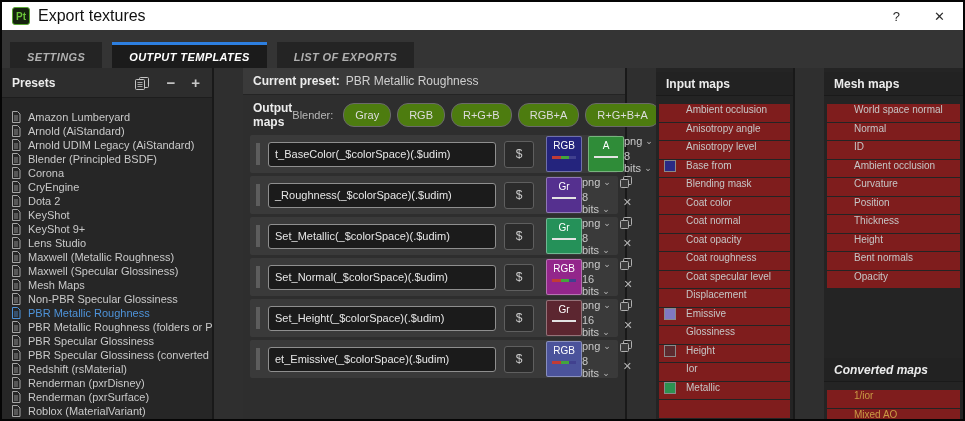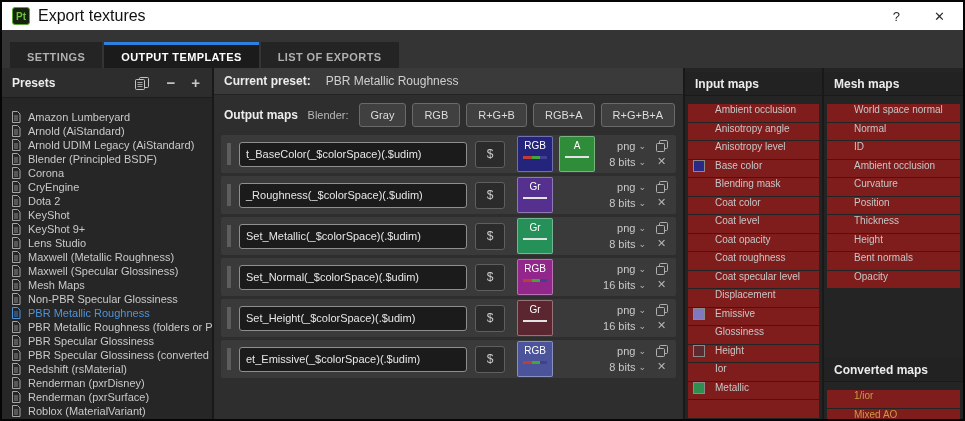--- a/index.html
+++ b/index.html
@@ -11,51 +11,51 @@
   .app-icon { width:18px; height:18px; background:#15230f; color:#6cc53a; border:1px solid #5aa732;
               border-radius:3px; font-size:10px; font-weight:bold; display:flex; align-items:center;
               justify-content:center; flex:none; }
   .wtitle { margin-left:8px; font-size:16px; color:#111; }
   .tb-spacer { flex:1; }
   .tb-btn { color:#2b2b2b; cursor:default; text-align:center; }
   .tb-help { font-size:13px; margin-right:34px; }
   .tb-close { font-size:13px; margin-right:8px; }
   
   .tabbar { height:38px; background:#343434; display:flex; align-items:flex-end; padding-left:8px; }
-  .tab { height:26px; display:flex; align-items:center; padding:4px 17px; margin-right:2px;
+  .tab { height:26px; display:flex; align-items:center; padding:4px 17px; margin-right:10px;
          background:#242424; color:#b0b0b0; font-size:11px; font-weight:bold; letter-spacing:.4px;
-         border-top:3px solid transparent; }
+         border-top:3px solid transparent;font-style:italic; }
   .tab.active { background:#1b1b1b; color:#ffffff; border-top:3px solid var(--accent-blue,#2d7fe0); }
   
-  .content { display:flex; height:351px; }
+  .content { display:flex; height:351px;gap:29px; }
   
   .panel-presets { width:212px; flex:none; background:#262626; border-right:2px solid #191919;
                    display:flex; flex-direction:column; overflow:hidden; }
   .presets-header { height:30px; flex:none; background:#2d2d2d; border-bottom:1px solid #1d1d1d;
                     display:flex; align-items:center; padding:0 12px 0 10px; }
   .presets-title { flex:1; font-size:12px; font-weight:bold; color:#ececec; }
   .ph-icon { color:#c8c8c8; margin-left:16px; display:flex; align-items:center; }
   .ph-glyph { font-size:15px; font-weight:bold; line-height:1; }
   .preset-list { padding-top:12px; overflow:hidden; }
   .pitem { height:14px; display:flex; align-items:center; padding-left:9px; font-size:11px;
            color:#c9c9c9; white-space:nowrap; overflow:hidden; }
   .picon { width:10px; margin-right:7px; color:#a5a5a5; display:flex; flex:none; }
   .pitem.selected, .pitem.selected .picon { color:var(--selected-text,#4e93d9); }
   
   .panel-middle { flex:1; min-width:0; background:#2e2e2e; border-right:2px solid #191919;
                   display:flex; flex-direction:column; }
   .current-bar { height:27px; flex:none; background:#3a3a3a; border-bottom:1px solid #242424;
                  display:flex; align-items:center; padding:0 10px; font-size:12px; }
-  .current-label { font-weight:bold; color:#ececec; margin-right:15px; }
+  .current-label { font-weight:bold; color:#ececec; margin-right:6px; }
   .current-value { color:#cfcfcf; }
   .out-header { height:40px; flex:none; display:flex; align-items:center; padding:0 8px; }
   .out-title { flex:1; font-size:12px; font-weight:bold; color:#ececec; padding-left:2px; }
   .create-label { font-size:11px; color:#b8b8b8; margin-right:4px; }
-  .create-btn { height:24px; padding:0 11px; margin-left:6px; background:#404040;
-                border:1px solid #6a6a6a; border-radius:3px; color:#dddddd; font-size:11px;
+  .create-btn { height:24px; padding:0 11px; margin-left:6px; background:#4d7c0f;
+                border:1px solid #6a6a6a; border-radius:11px; color:#dddddd; font-size:11px;
                 font-family:inherit; }
   .rows { padding:0 7px; }
   .orow { height:38px; background:#3a3a3a; border-radius:2px; margin-bottom:3px;
           display:flex; align-items:center; }
   .handle { width:2px; height:22px; margin-left:6px; border-left:2px solid #5d5d5d;
             border-right:2px solid #5d5d5d; flex:none; }
   .fname { width:228px; height:25px; line-height:23px; margin-left:8px; background:#1b1b1b;
            border:1px solid #8f8f8f; border-radius:3px; color:#e6e6e6; font-size:11px;
            padding:0 6px; white-space:nowrap; overflow:hidden; flex:none; }
   .dollar { width:30px; height:27px; margin-left:8px; background:#2b2b2b; border:1px solid #5f5f5f;
@@ -80,21 +80,21 @@
   .panel-input { border-right:2px solid #191919; }
   .side-header { height:24px; margin-top:4px; flex:none; background:#222222;
                  border-bottom:1px solid #1a1a1a; display:flex; align-items:center;
                  padding:0 10px; font-size:12px; font-weight:bold; color:#ececec; }
   .side-list { padding-top:8px; }
   .srow { height:17.5px; margin:0 3px 1px 3px; background:#7f1d1d; display:flex;
           align-items:flex-start; font-size:10px; color:#c6c6c6; white-space:nowrap; overflow:hidden; }
   .swatch { width:12px; height:12px; margin-left:5px; border:1px solid #8a8a8a;
             background:transparent; flex:none; }
   .srow-label { margin-left:10px; }
-  .converted-header { margin-top:69px; }
+  .converted-header { margin-top:69px;font-style:italic; }
   .srow.converted .srow-label { color:var(--converted-text,#c99a44); }
   svg { display:block; }
 </style>
 </head>
 <body>
 
 <div class="window">
 
   <div class="titlebar">
     <span class="app-icon">Pt</span>
@@ -601,36 +601,36 @@
             <span class="srow-label">Anisotropy angle</span>
           </div>
 
           <div class="srow">
             <span class="swatch" style="visibility: hidden;"></span>
             <span class="srow-label">Anisotropy level</span>
           </div>
 
           <div class="srow">
             <span class="swatch" style="background: rgb(42, 42, 134);"></span>
-            <span class="srow-label">Base color</span>
+            <span class="srow-label">Base from</span>
           </div>
 
           <div class="srow">
             <span class="swatch" style="visibility: hidden;"></span>
             <span class="srow-label">Blending mask</span>
           </div>
 
           <div class="srow">
             <span class="swatch" style="visibility: hidden;"></span>
             <span class="srow-label">Coat color</span>
           </div>
 
           <div class="srow">
             <span class="swatch" style="visibility: hidden;"></span>
-            <span class="srow-label">Coat level</span>
+            <span class="srow-label">Coat normal</span>
           </div>
 
           <div class="srow">
             <span class="swatch" style="visibility: hidden;"></span>
             <span class="srow-label">Coat opacity</span>
           </div>
 
           <div class="srow">
             <span class="swatch" style="visibility: hidden;"></span>
             <span class="srow-label">Coat roughness</span>

